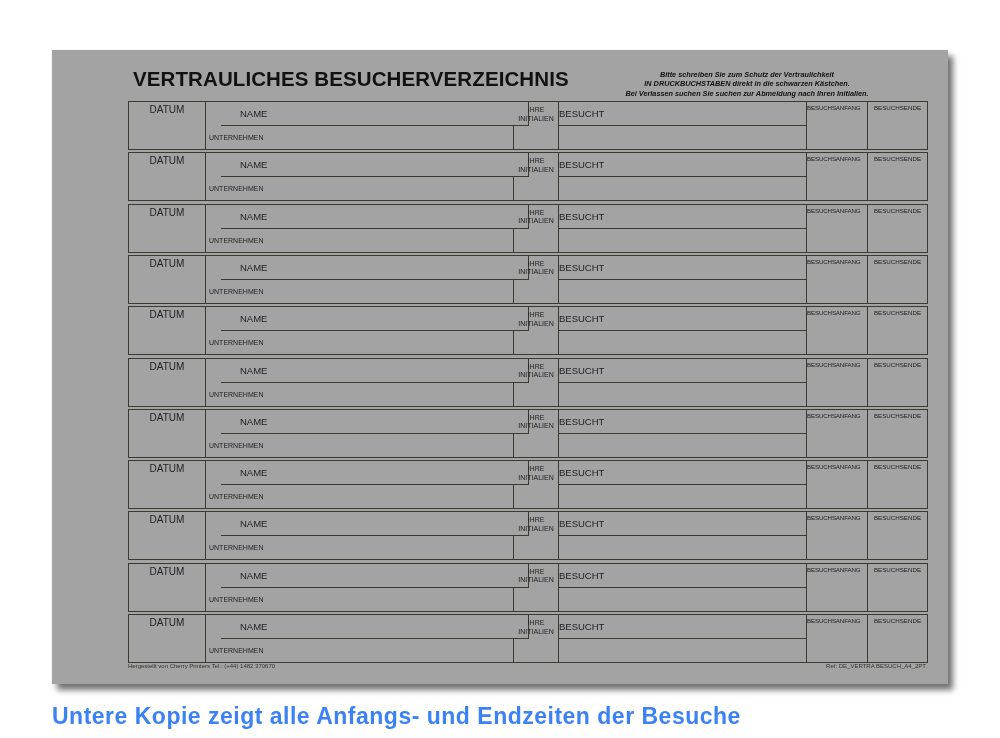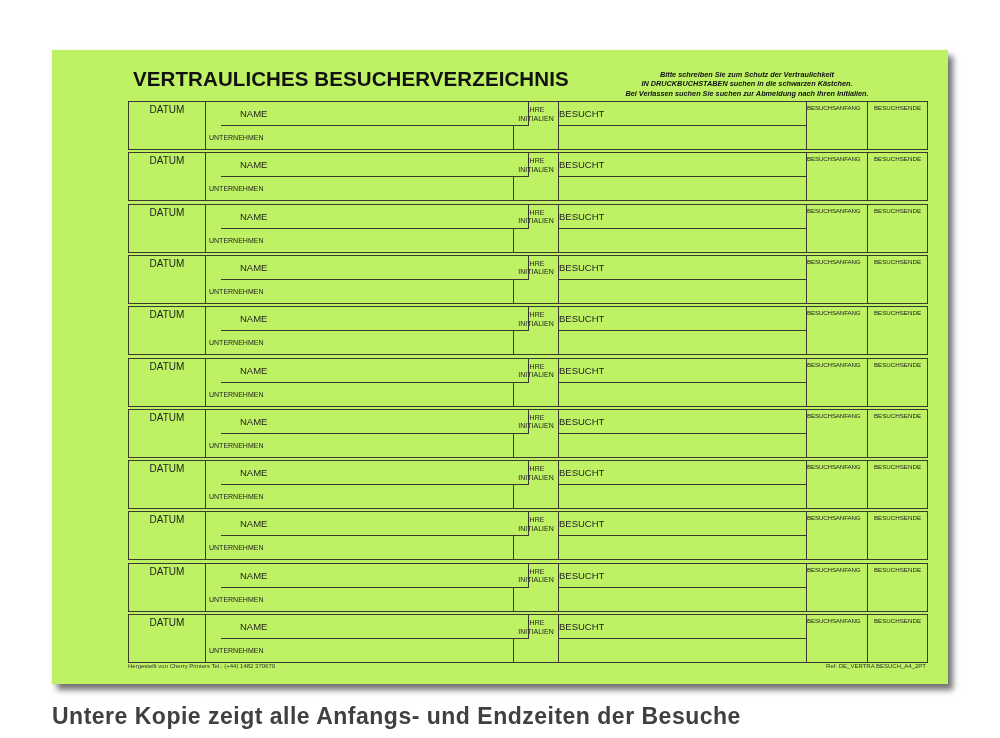--- a/index.html
+++ b/index.html
@@ -13,21 +13,21 @@
     position: relative;
     overflow: hidden;
     font-family: "Liberation Sans", "DejaVu Sans", sans-serif;
   }
   .paper {
     position: absolute;
     left: 52px;
     top: 50px;
     width: 896px;
     height: 634px;
-    background: #bef264;
+    background: #a3a3a3;
     box-shadow: 5px 6px 6px rgba(0,0,0,0.55), 0 0 1px rgba(0,0,0,0.15);
   }
   .title {
     position: absolute;
     left: 81px;
     top: 17px;
     font-size: 20.5px;
     font-weight: bold;
     color: #111;
     letter-spacing: 0.1px;
@@ -133,33 +133,33 @@
     font-size: 6px;
     color: #333;
     white-space: nowrap;
   }
   .caption {
     position: absolute;
     left: 52px;
     top: 703px;
     font-size: 23px;
     font-weight: bold;
-    color: #404040;
+    color: #3b82f6;
     letter-spacing: 0.5px;
     white-space: nowrap;
   }
 </style>
 </head>
 <body>
 
 <div class="paper">
   <div class="title">VERTRAULICHES BESUCHERVERZEICHNIS</div>
   <div class="instructions">
     <div>Bitte schreiben Sie zum Schutz der Vertraulichkeit</div>
-    <div>IN DRUCKBUCHSTABEN suchen in die schwarzen Kästchen.</div>
+    <div>IN DRUCKBUCHSTABEN direkt in die schwarzen Kästchen.</div>
     <div>Bei Verlassen suchen Sie suchen zur Abmeldung nach Ihren Initialien.</div>
   </div>
 
   <div id="rows">
       <div class="row" style="top: 51px;">
       <div class="cell c-datum"><span>DATUM</span></div>
       <div class="cell c-name"><span>NAME</span></div>
       <div class="cell c-unternehmen"><span>UNTERNEHMEN</span></div>
       <div class="cell c-initialen">
         <div>IHRE</div>

